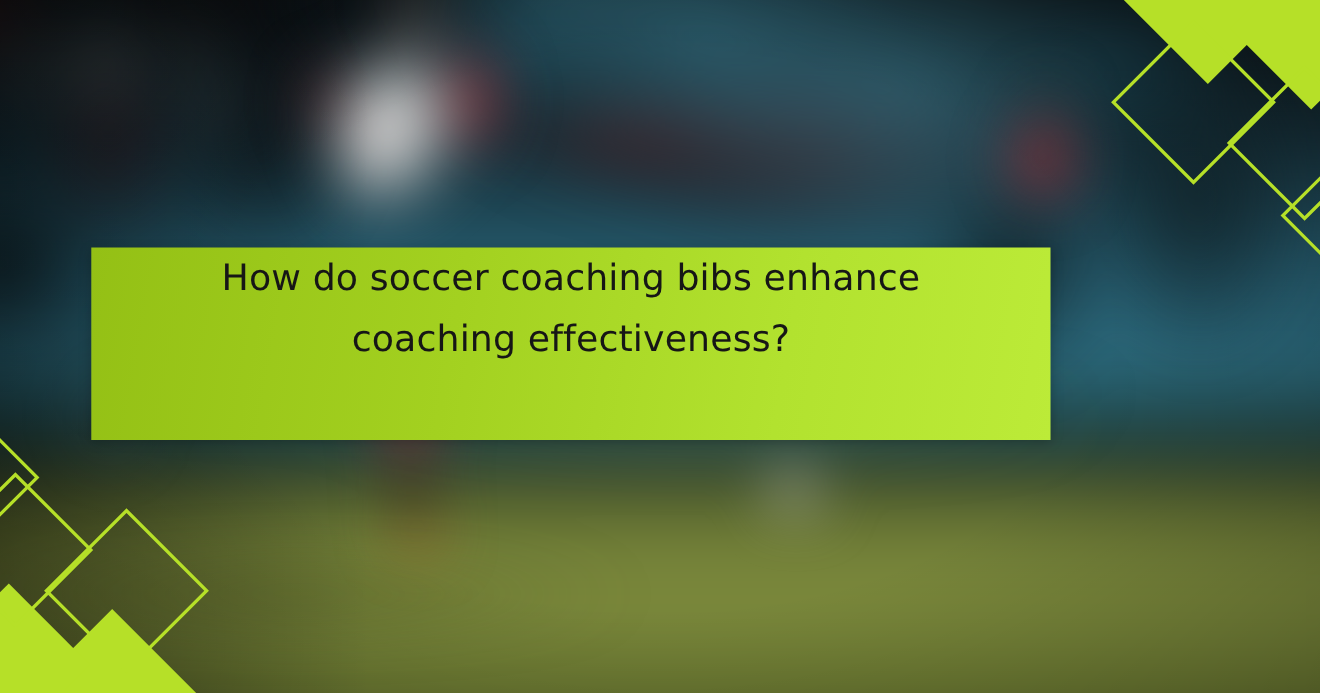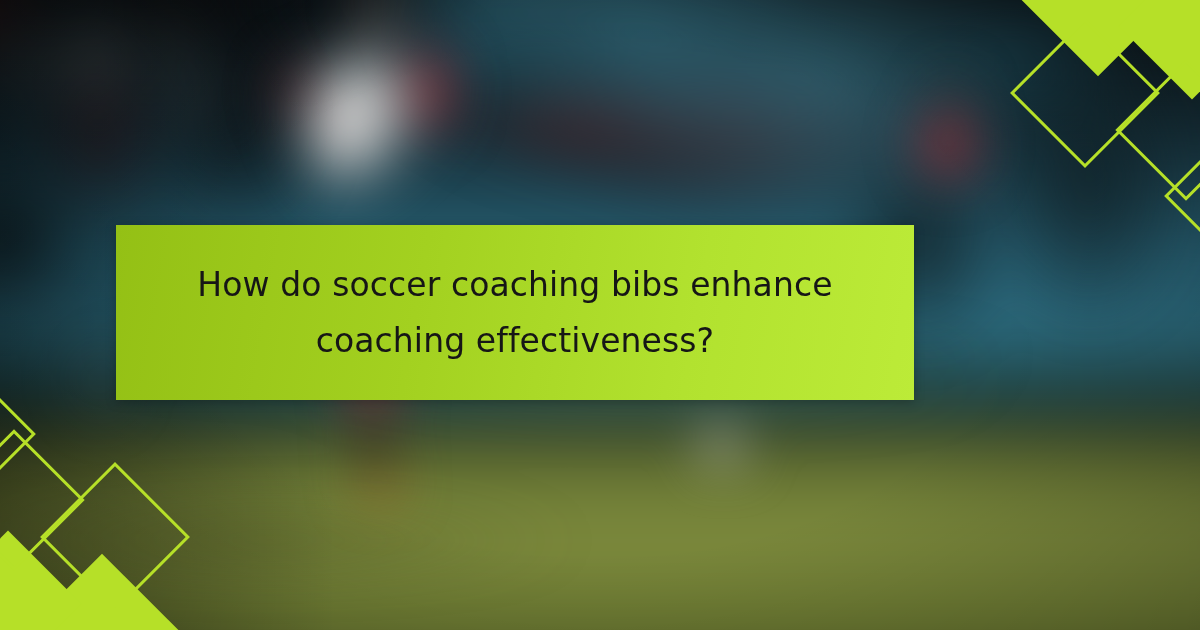--- a/index.html
+++ b/index.html
@@ -150,27 +150,27 @@
   
   .sq-a { width: 108px; height: 108px; left: 56px;  top: -6px; }
   .sq-b { width: 104px; height: 104px; left: 152px; top: 22px; }
   .sq-c { width: 106px; height: 106px; left: 44px;  top: 88px; }
   .sq-d { width: 100px; height: 100px; left: 148px; top: 128px; }
   .sq-e { width: 96px;  height: 96px;  left: 196px; top: 196px; }
 
   
   .banner {
     position: absolute;
-    left: 116px;
+    left: 83px;
     top: 225px;
-    width: 798px;
+    width: 872px;
     height: 175px;
     background: linear-gradient(100deg, #94c015 0%, #a3d120 38%, #b2e22f 72%, #bceb38 100%);
     display: flex;
-    align-items: center;
+    align-items: flex-start;
     justify-content: center;
     box-shadow: 0 2px 10px rgba(0,0,0,0.25);
   }
   .banner-title {
     margin: 0;
     width: 86%;
     text-align: center;
     color: #161616;
     font-family: "DejaVu Sans", "Liberation Sans", sans-serif;
     font-size: 33px;

